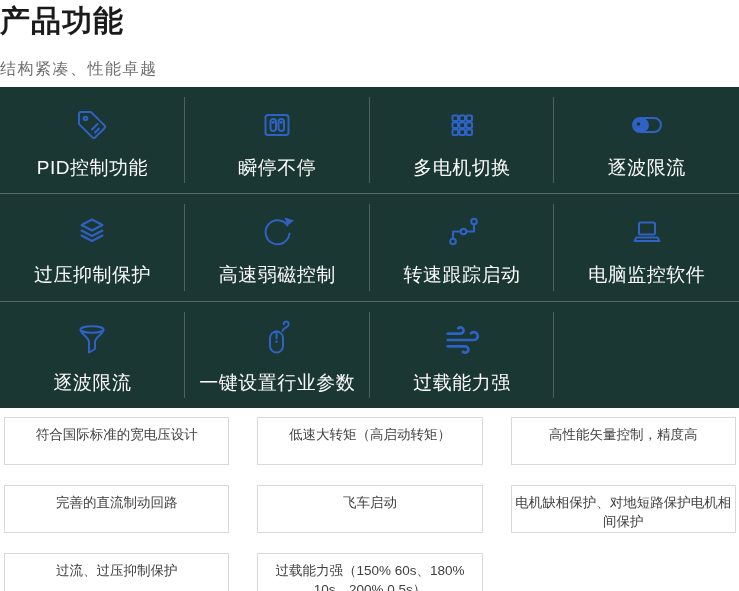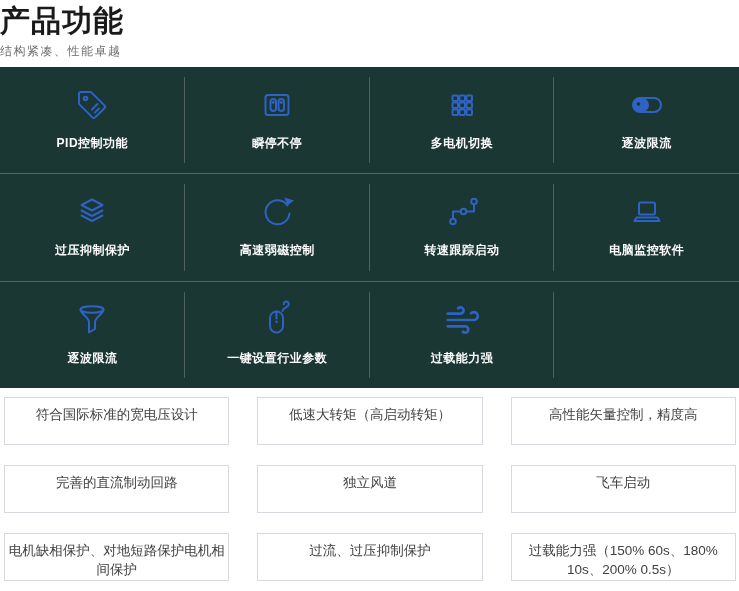--- a/index.html
+++ b/index.html
@@ -3,38 +3,38 @@
 <meta charset="utf-8">
 <style>
   html,body{margin:0;padding:0;}
   body{
     width:739px;height:591px;background:#ffffff;
     font-family:"Liberation Sans","DejaVu Sans",sans-serif;
     overflow:hidden;
   }
   .header{text-align:left;padding-top:1px;}
   .title{font-size:30px;line-height:40px;font-weight:bold;color:#1a1a1a;letter-spacing:1px;margin:0;}
-  .subtitle{font-size:12px;color:#6e6e6e;letter-spacing:1.5px;margin-top:2px;}
+  .subtitle{font-size:16px;color:#6e6e6e;letter-spacing:1.5px;margin-top:18px;}
   .panel{
     margin-top:7px;background:#1b3733;height:321px;
     display:flex;flex-direction:column;
   }
   .panel-row{flex:1;display:flex;}
   .panel-row:not(:last-child){border-bottom:1px solid rgba(255,255,255,0.25);}
   .cell{
     width:25%;position:relative;display:flex;flex-direction:column;
     align-items:center;padding-top:16px;box-sizing:border-box;
   }
   .cell.has-divider::after{
     content:"";position:absolute;right:0;top:10px;bottom:10px;width:1px;
     background:rgba(255,255,255,0.22);
   }
   .icon-wrap{height:44px;display:flex;align-items:center;justify-content:center;}
   .icon-wrap svg{stroke:#2e62c4;fill:none;stroke-width:2;stroke-linecap:round;stroke-linejoin:round;}
-  .cell-label{margin-top:8px;color:#fdfdfd;font-size:12px;font-weight:bold;letter-spacing:0.5px;}
+  .cell-label{margin-top:8px;color:#fdfdfd;font-size:19px;font-weight:normal;letter-spacing:0.5px;}
   .features{
     display:grid;grid-template-columns:repeat(3,1fr);
     column-gap:28px;row-gap:20px;margin:9px 3px 0 4px;
   }
   .feature-box{
     border:1px solid #d6d9de;height:48px;box-sizing:border-box;
     padding:7px 2px 16px;text-align:center;
     font-size:13.5px;line-height:19px;color:#404040;
   }
 </style>
@@ -175,18 +175,17 @@
     <div class="cell"></div>
   </div>
 
 </div>
 
 <div class="features">
   <div class="feature-box">符合国际标准的宽电压设计</div>
   <div class="feature-box">低速大转矩（高启动转矩）</div>
   <div class="feature-box">高性能矢量控制，精度高</div>
   <div class="feature-box">完善的直流制动回路</div>
-  <div class="feature-box">独立风道</div>
   <div class="feature-box">飞车启动</div>
   <div class="feature-box">电机缺相保护、对地短路保护电机相间保护</div>
   <div class="feature-box">过流、过压抑制保护</div>
   <div class="feature-box">过载能力强（150% 60s、180% 10s、200% 0.5s）</div>
 </div>
 
 </body></html>

